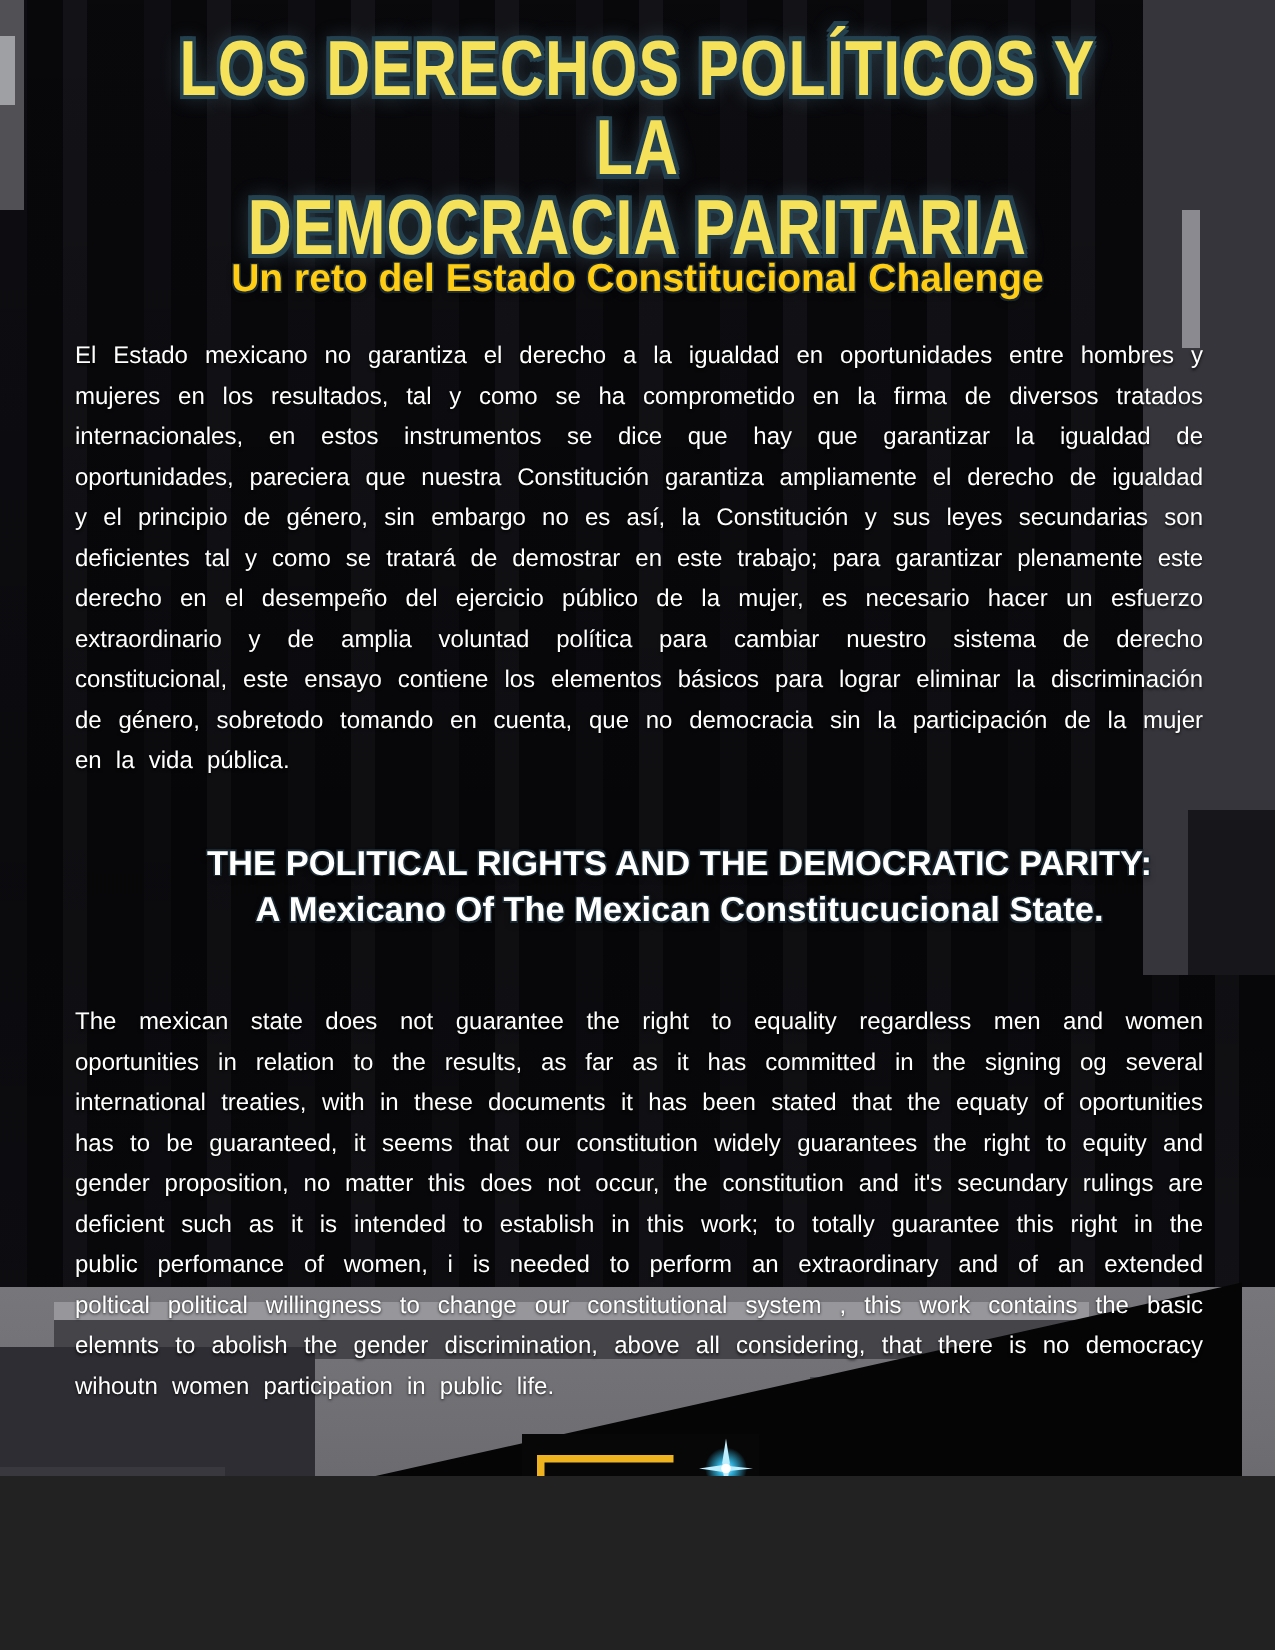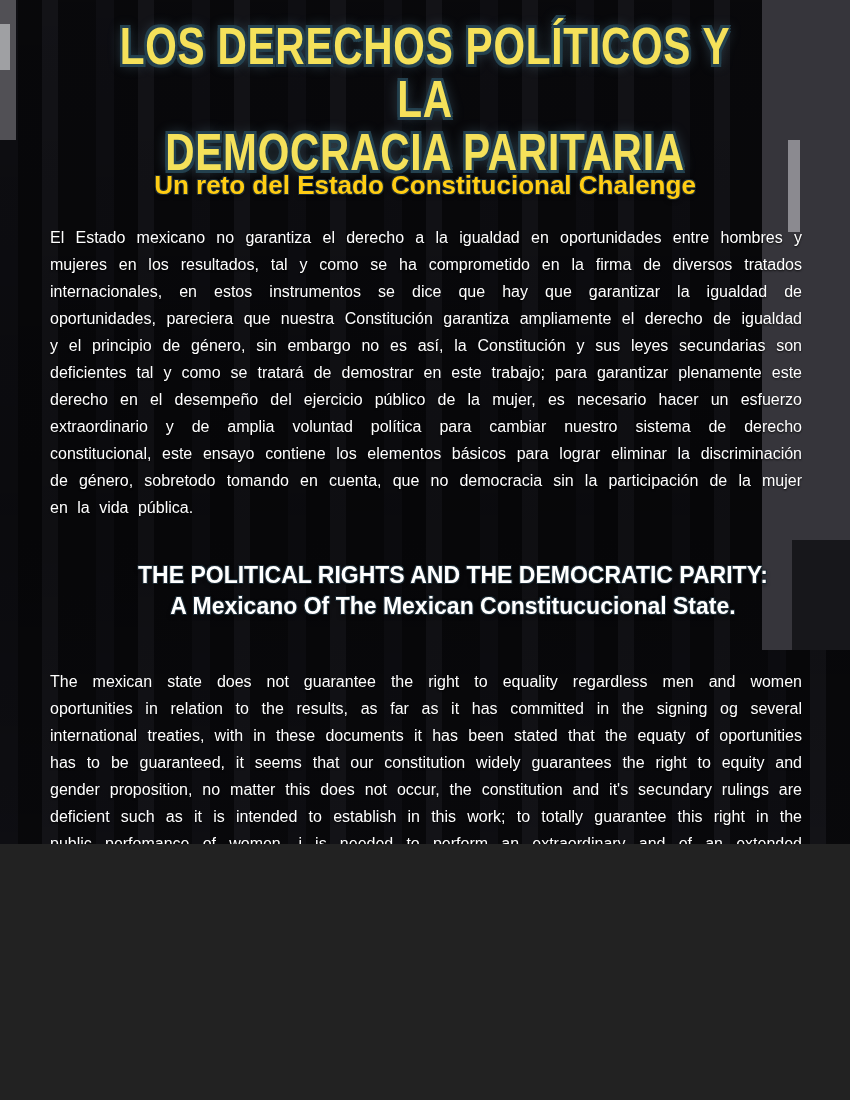--- a/index.html
+++ b/index.html
@@ -1,17 +1,17 @@
 <!DOCTYPE html>
 <html><head>
 <meta charset="utf-8">
 <style>
   html,body{margin:0;padding:0;background:#222;}
   .page{
-    position:relative;width:850px;height:844px;overflow:hidden;
+    position:relative;width:850px;height:984px;overflow:hidden;
     background:#0b0b0e;font-family:"Liberation Sans",sans-serif;
   }
   
   .bg-stripes{
     position:absolute;inset:0;
     background:
       linear-gradient(180deg,rgba(0,0,0,.15) 0%,rgba(0,0,0,.35) 60%,rgba(0,0,0,.15) 100%),
       repeating-linear-gradient(90deg,#101015 0 18px,#09090c 18px 42px,#16161b 42px 58px,#0a0a0d 58px 96px);
   }
   .bg-left-edge{position:absolute;left:0;top:0;width:16px;height:140px;background:#515055;}

